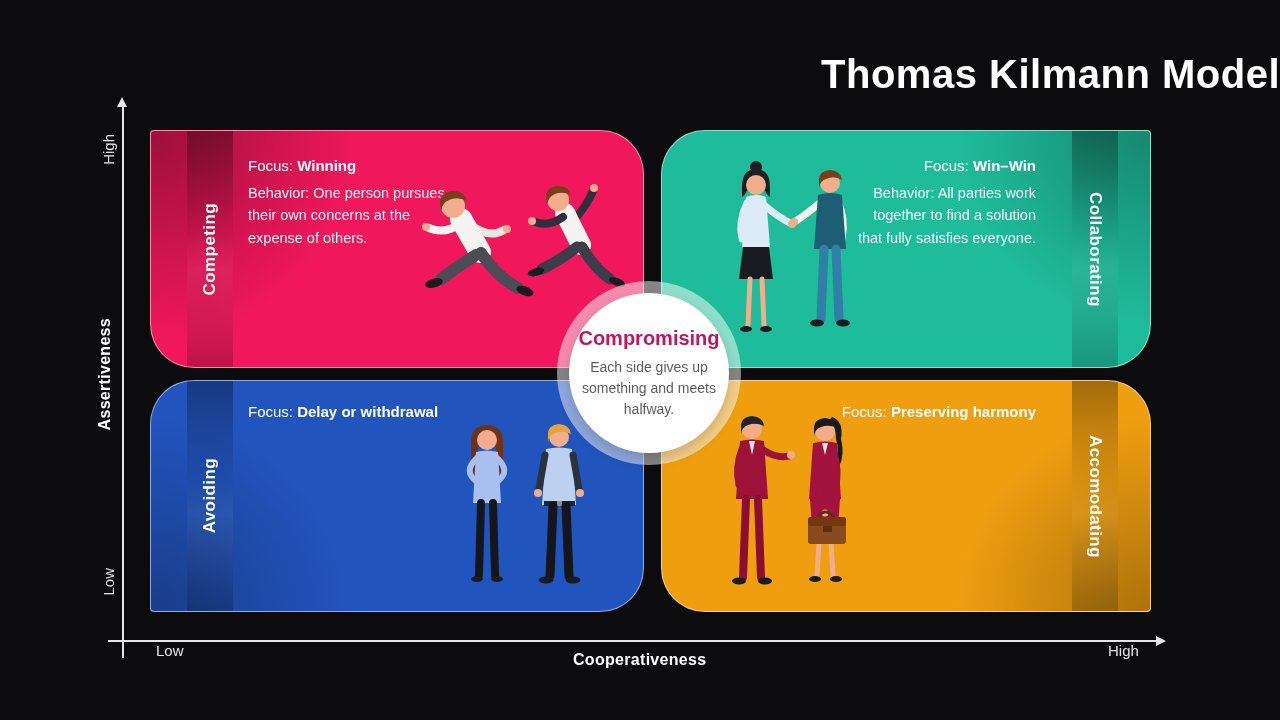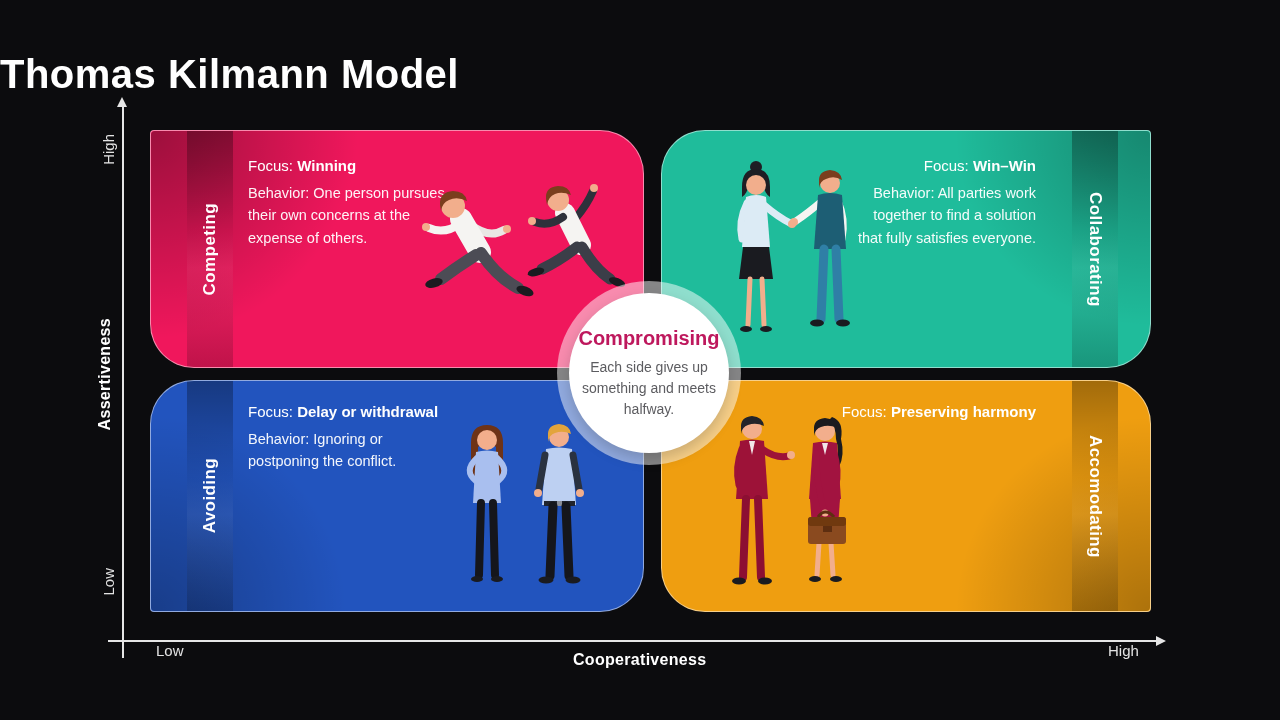--- a/index.html
+++ b/index.html
@@ -6,21 +6,21 @@
   html,body { width:1280px; height:720px; }
   body {
     position:relative;
     background:#0C0C0E;
     font-family:"Liberation Sans", sans-serif;
     overflow:hidden;
     color:#fff;
   }
   .title {
     position:absolute; top:52px; left:0; width:100%;
-    text-align:left; font-size:40px; font-weight:800; letter-spacing:0.5px;
+    text-align:right; font-size:40px; font-weight:800; letter-spacing:0.5px;
     color:#FFFFFF;
   }
   
   .axis-v { position:absolute; left:122px; top:106px; width:2px; height:552px; background:#E6E6E6; }
   .axis-h { position:absolute; left:108px; top:640px; width:1050px; height:2px; background:#E6E6E6; }
   .arrow-up {
     position:absolute; left:117px; top:97px; width:0; height:0;
     border-left:5px solid transparent; border-right:5px solid transparent;
     border-bottom:10px solid #E6E6E6;
   }
@@ -190,22 +190,20 @@
 
 <div class="quad quad-avoiding">
   <div class="ribbon left">
     <span class="vlabel up">Avoiding</span>
   </div>
   <div class="qtext lefts" style="top:22px;">
     <div class="focus-line">
       <span>Focus:</span>
       <span class="focus-val">Delay or withdrawal</span>
     </div>
-    <div class="behavior">Behavior: Ignoring or
-postponing the conflict.</div>
   </div>
   <svg class="illus" style="left:292px; top:32px;" width="160" height="195" viewBox="0 0 160 195">
 
     <path d="M28 30 Q28 12 44 12 Q60 12 60 30 L60 64 Q54 68 53 58 L53 34 Q44 26 35 34 L35 58 Q34 68 28 64 Z" fill="#6E3317"></path>
     <circle cx="44" cy="27" r="10" fill="#F2AE8C"></circle>
     <path d="M34 45 Q20 58 33 68" stroke="#A9BFEF" stroke-width="6" fill="none" stroke-linecap="round"></path>
     <path d="M54 45 Q68 58 55 68" stroke="#A9BFEF" stroke-width="6" fill="none" stroke-linecap="round"></path>
     <path d="M33 39 Q44 36 55 39 L58 90 L30 90 Z" fill="#A9BFEF"></path>
     <path d="M38 90 L36 162" stroke="#15161C" stroke-width="8" stroke-linecap="round"></path>
     <path d="M50 90 L52 162" stroke="#15161C" stroke-width="8" stroke-linecap="round"></path>

